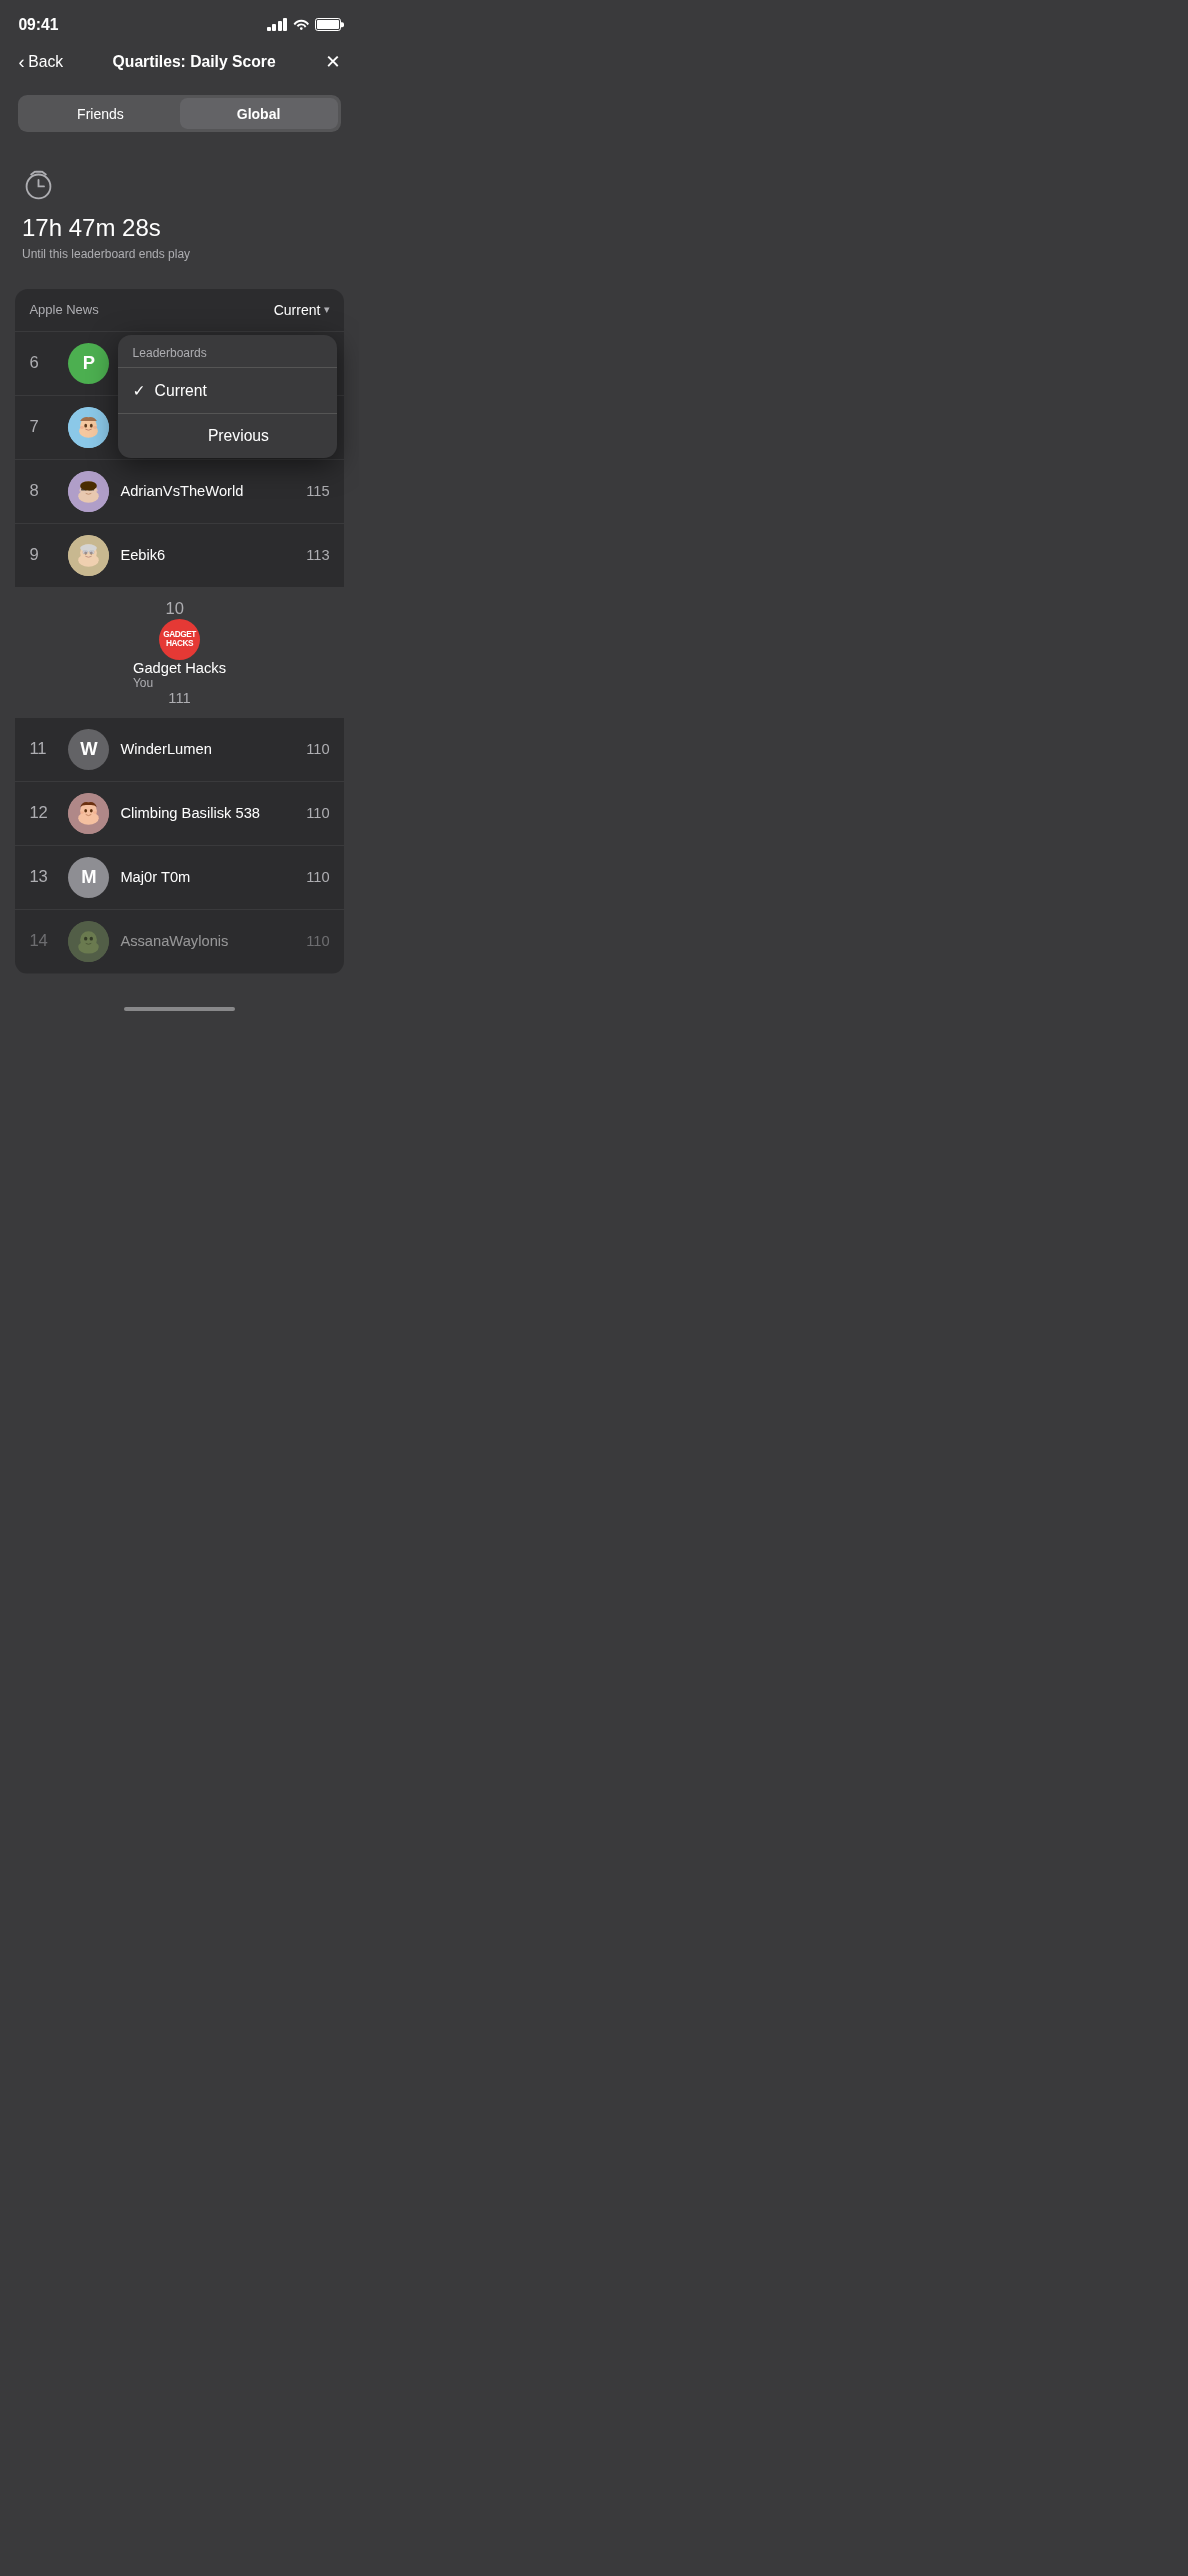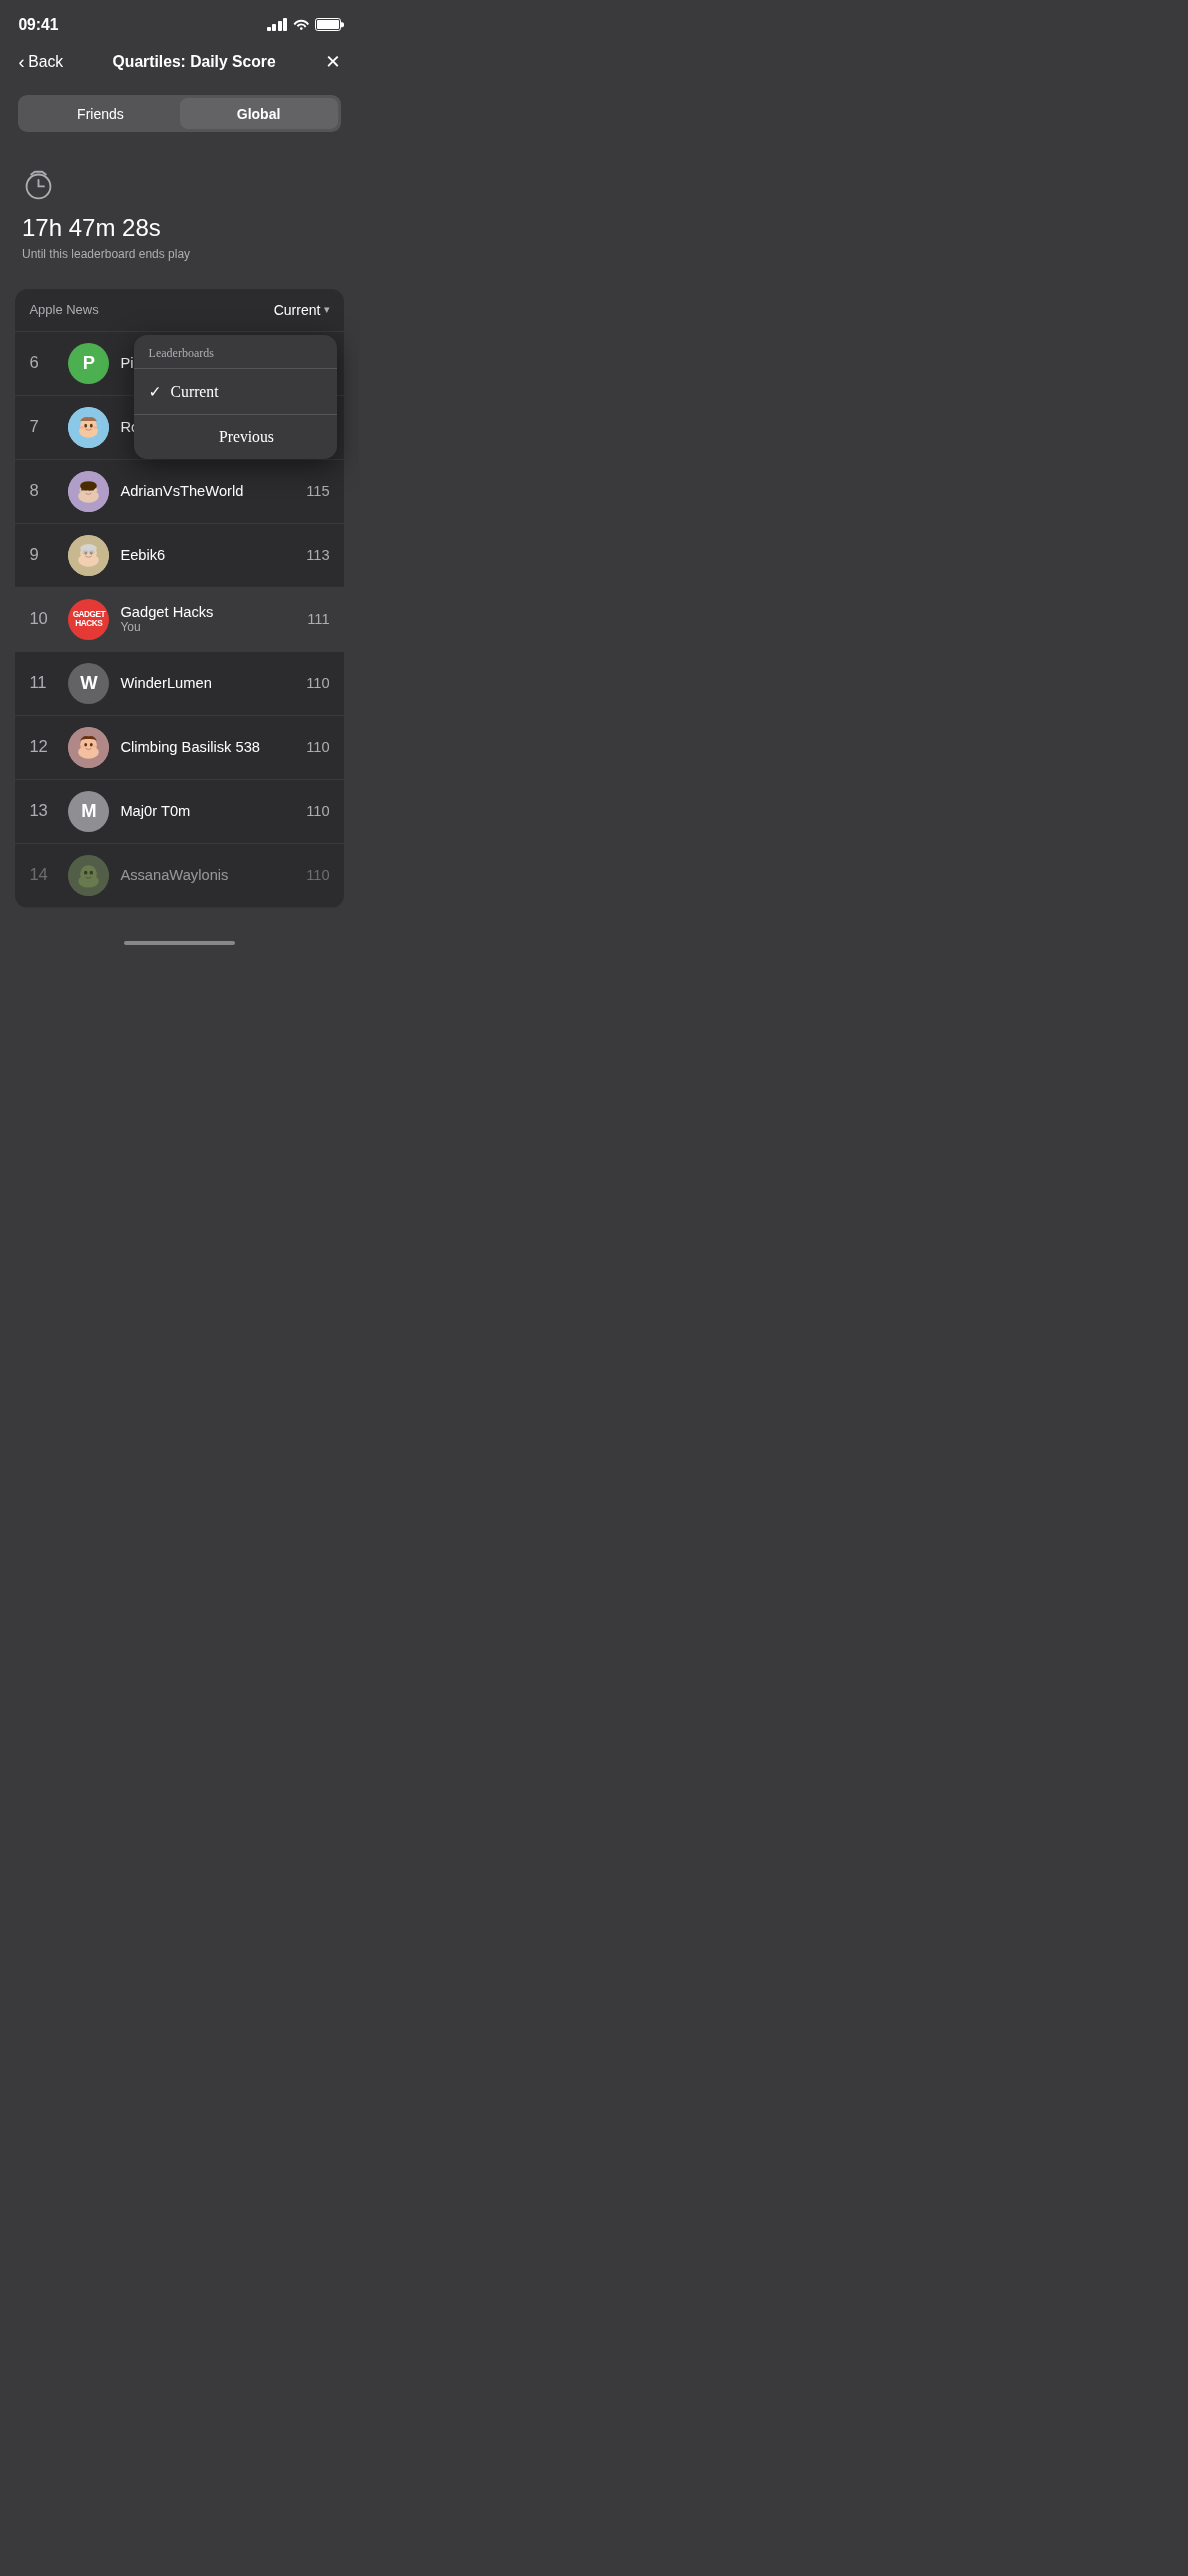--- a/index.html
+++ b/index.html
@@ -199,20 +199,21 @@
     
     .player-row {
       display: flex;
       align-items: center;
       padding: 11px 14.7px;
       border-bottom: 0.9px solid #3a3a3c;
       position: relative;
     }
     .player-row.highlighted {
       background: #3a3a3c;
+      flex-direction: column;
     }
     .player-rank {
       font-size: 16.6px;
       font-weight: 400;
       color: #aeaeb2;
       width: 28px;
       min-width: 28px;
     }
     .player-avatar {
       width: 41px;
@@ -258,27 +259,26 @@
     .player-row.faded {
       opacity: 0.5;
       justify-content: center;
     }
 
     
     .dropdown-overlay {
       position: absolute;
       top: 46px;
       right: 7.4px;
-      width: 203px;
+      width: 219px;
       background: #3a3a3c;
       border-radius: 13px;
       z-index: 100;
       box-shadow: 0 7.4px 28px rgba(0,0,0,0.5);
       overflow: hidden;
-      font-family: Liberation Serif, serif;
     }
     .dropdown-header {
       padding: 11px 14.7px 7.4px 14.7px;
       font-size: 12px;
       color: #aeaeb2;
       border-bottom: 0.9px solid #555;
     }
     .dropdown-item {
       display: flex;
       align-items: center;

